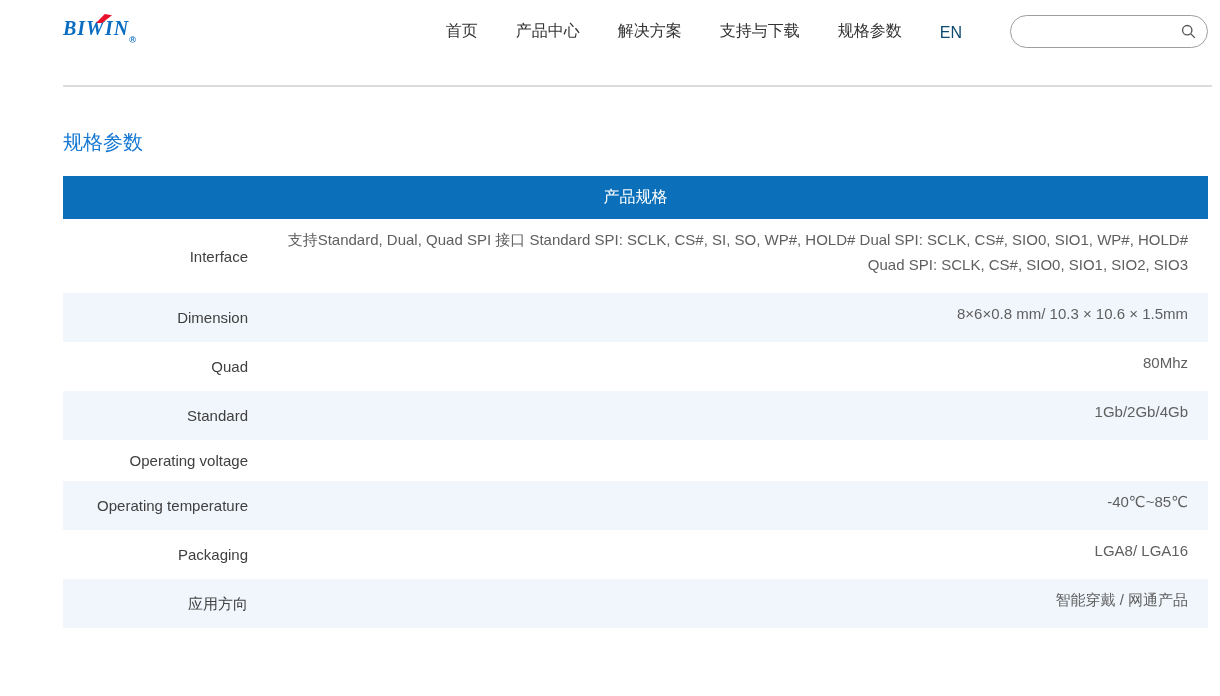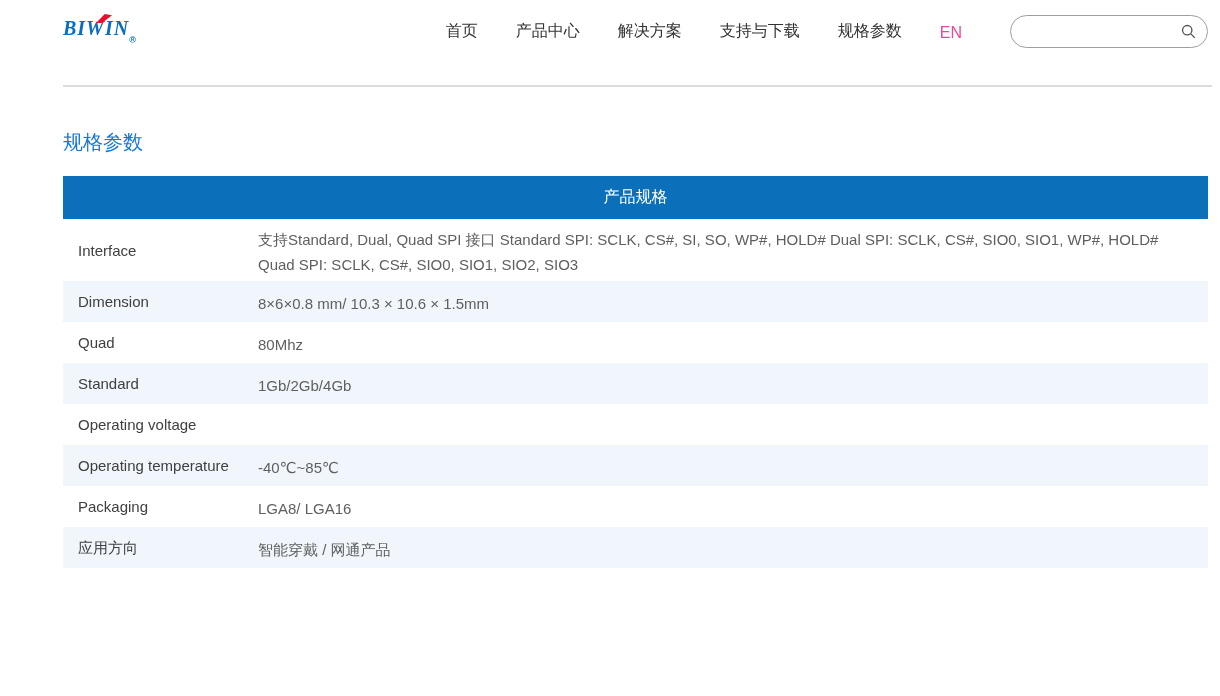--- a/index.html
+++ b/index.html
@@ -54,21 +54,21 @@
   }
   .nav-item {
     font-size: 16px;
     color: #333333;
     text-decoration: none;
     cursor: pointer;
     white-space: nowrap;
   }
   .lang-switch {
     font-size: 16px;
-    color: #ec4899;
+    color: #0c4a6e;
     cursor: pointer;
   }
   .search-box {
     margin-left: 48px;
     width: 198px;
     height: 33px;
     border: 1px solid #9e9e9e;
     border-radius: 17px;
     display: flex;
     align-items: center;
@@ -99,21 +99,21 @@
   
   .main-content {
     margin: 0 12px 0 63px;
   }
   .section-title {
     margin: 42px 0 20px 0;
     font-size: 20px;
     font-weight: 500;
     color: #1678d3;
   }
-  .spec-table { width: 100%; }
+  .spec-table { width: 100%; text-align: right; }
   .spec-thead {
     height: 43px;
     background: #0b70b9;
     color: #ffffff;
     font-size: 16px;
     display: flex;
     align-items: center;
     justify-content: center;
   }
   .trow {
@@ -126,21 +126,21 @@
   .cell-label {
     width: 195px;
     flex: none;
     padding: 8px 10px 8px 15px;
     font-size: 15px;
     line-height: 25px;
     color: #404040;
   }
   .cell-value {
     flex: 1;
-    padding: 8px 20px 4px 0;
+    padding: 8px 20px 16px 0;
     font-size: 15px;
     line-height: 25px;
     color: #5f5f5f;
   }
 </style>
 </head>
 <body>
 
 <header class="site-header">
   <div class="logo">

